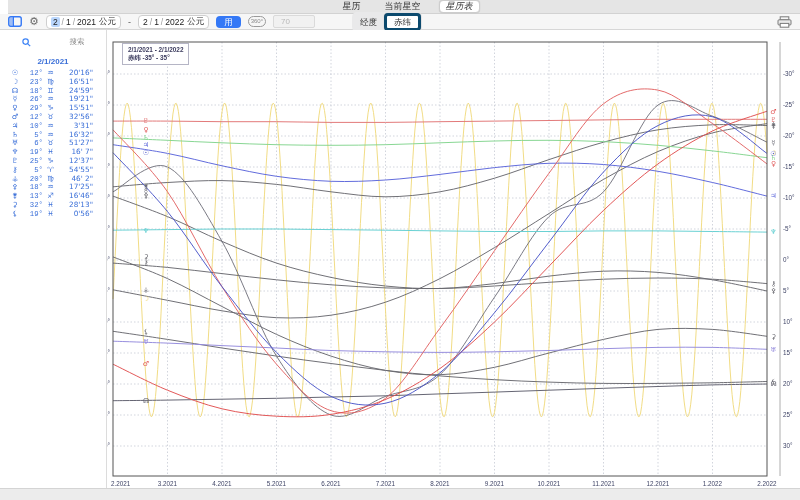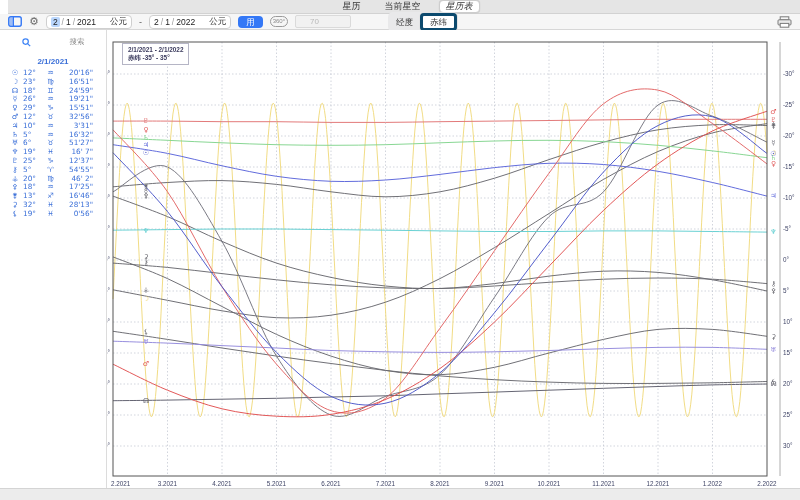--- a/index.html
+++ b/index.html
@@ -11,42 +11,42 @@
   .tab{font-size:9px;color:#3a3a3a;padding:0 6px;line-height:11px;cursor:default;}
   .tab.active{background:#fff;border:1px solid #cdcdcd;border-radius:4px;box-shadow:0 0 1px rgba(0,0,0,.2);font-style:italic;}
   
   #toolbar{position:absolute;left:0;top:14px;width:800px;height:16px;background:#f6f6f6;
            border-bottom:1px solid #d7d7d7;display:flex;align-items:center;padding:0 8px;box-sizing:border-box;gap:7px;}
   .tb-icon{display:flex;align-items:center;}
   .gear{font-family:"DejaVu Sans",sans-serif;font-size:11px;color:#6a6a6a;line-height:11px;}
   .datefield{display:inline-flex;align-items:center;background:#fff;border:1px solid #cfcfcf;border-radius:4px;
              height:12px;padding:0 4px;font-size:8.5px;color:#222;gap:2px;white-space:nowrap;}
   .datefield .sep{color:#999;}
-  .datefield .era{color:#333;margin-left:12px;}
+  .datefield .era{color:#333;margin-left:1px;}
   .seg-hl{background:#b9d6fd;border-radius:2px;padding:0 2px;}
   .dash{font-size:9px;color:#555;}
   .apply-btn{background:#3478f6;color:#fff;font-size:8.5px;border-radius:4px;padding:1px 8px;line-height:10px;}
   .badge360{border:1.2px solid #9a9a9a;border-radius:8px;color:#8a8a8a;font-size:6px;padding:1px 2px;line-height:7px;}
   .stepfield{width:26px;height:11px;background:#f1f1f1;border:1px solid #dadada;border-radius:2px;
-             font-size:8px;color:#b9b9b9;display:flex;align-items:center;padding:0 14px;}
+             font-size:8px;color:#b9b9b9;display:flex;align-items:center;padding:0 7px;}
   .segmented{display:flex;align-items:center;background:#e9e9ea;border-radius:5px;padding:1px;margin-left:30px;}
   .seg{font-size:8.5px;color:#333;padding:1px 7px;line-height:10px;border-radius:4px;}
   .seg.active{background:#fff;border:3px solid #0c4a6e;box-shadow:0 0 1px rgba(0,0,0,.25);}
   .tb-spacer{flex:1;}
   
   #sidebar{position:absolute;left:0;top:30px;width:107px;height:458px;background:#fff;
            border-right:1px solid #dcdcdc;box-sizing:border-box;}
   .search-row{display:flex;justify-content:center;align-items:center;gap:3px;margin-top:7px;}
   .search-label{font-size:7.5px;color:#8a8a8a;margin-left:36px;}
   .side-date{margin-top:10px;text-align:center;font-size:8px;color:#3a6fd8;font-weight:bold;}
   #positions{margin-top:3px;}
   .pos-row{display:grid;grid-template-columns:16px 20px 15px 37px;padding-left:7px;
            font-family:"DejaVu Sans",sans-serif;font-size:7.3px;line-height:8.8px;color:#3a6fd8;}
   .pos-row .g{text-align:center;}
-  .pos-row .d{text-align:left;}
+  .pos-row .d{text-align:right;font-family:Liberation Mono, monospace;}
   .pos-row .s{text-align:center;}
   .pos-row .m{text-align:right;padding-right:2px;white-space:pre;}
   
   #chart-panel{position:absolute;left:107px;top:30px;width:693px;height:458px;background:#fff;}
   #chart{position:absolute;left:0;top:0;}
   #legend{position:absolute;left:15px;top:13px;background:#fff;border:1px solid #b5b5c5;
           padding:2px 5px;font-size:6.4px;font-weight:bold;color:#3c3c5e;line-height:8px;z-index:3;}
   
   #footer{position:absolute;left:0;top:488px;width:800px;height:12px;background:#ececec;border-top:1px solid #d4d4d4;}
 </style>

